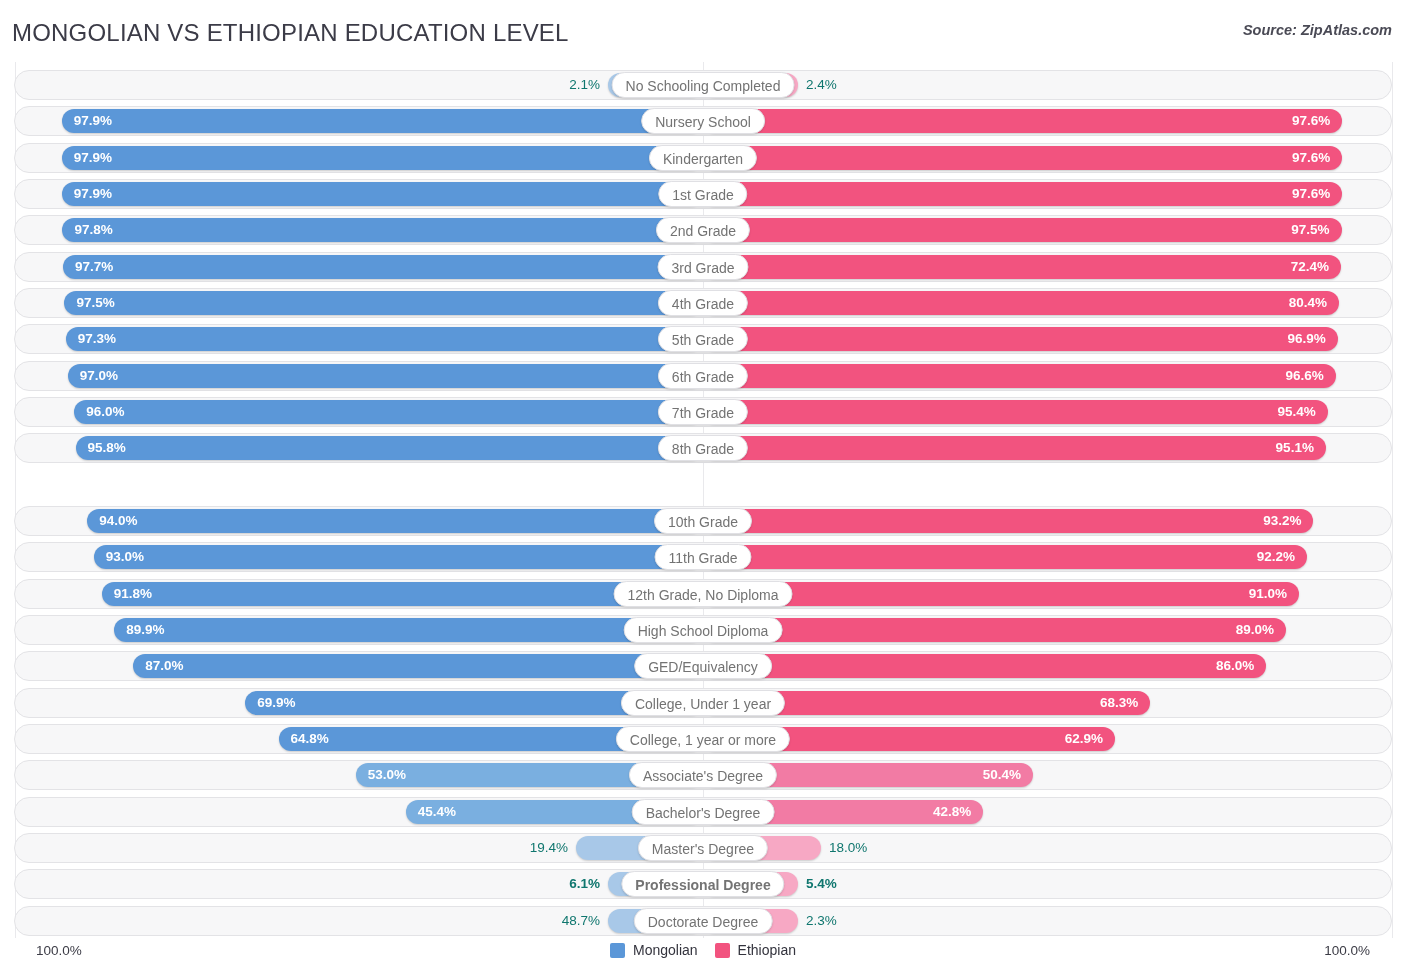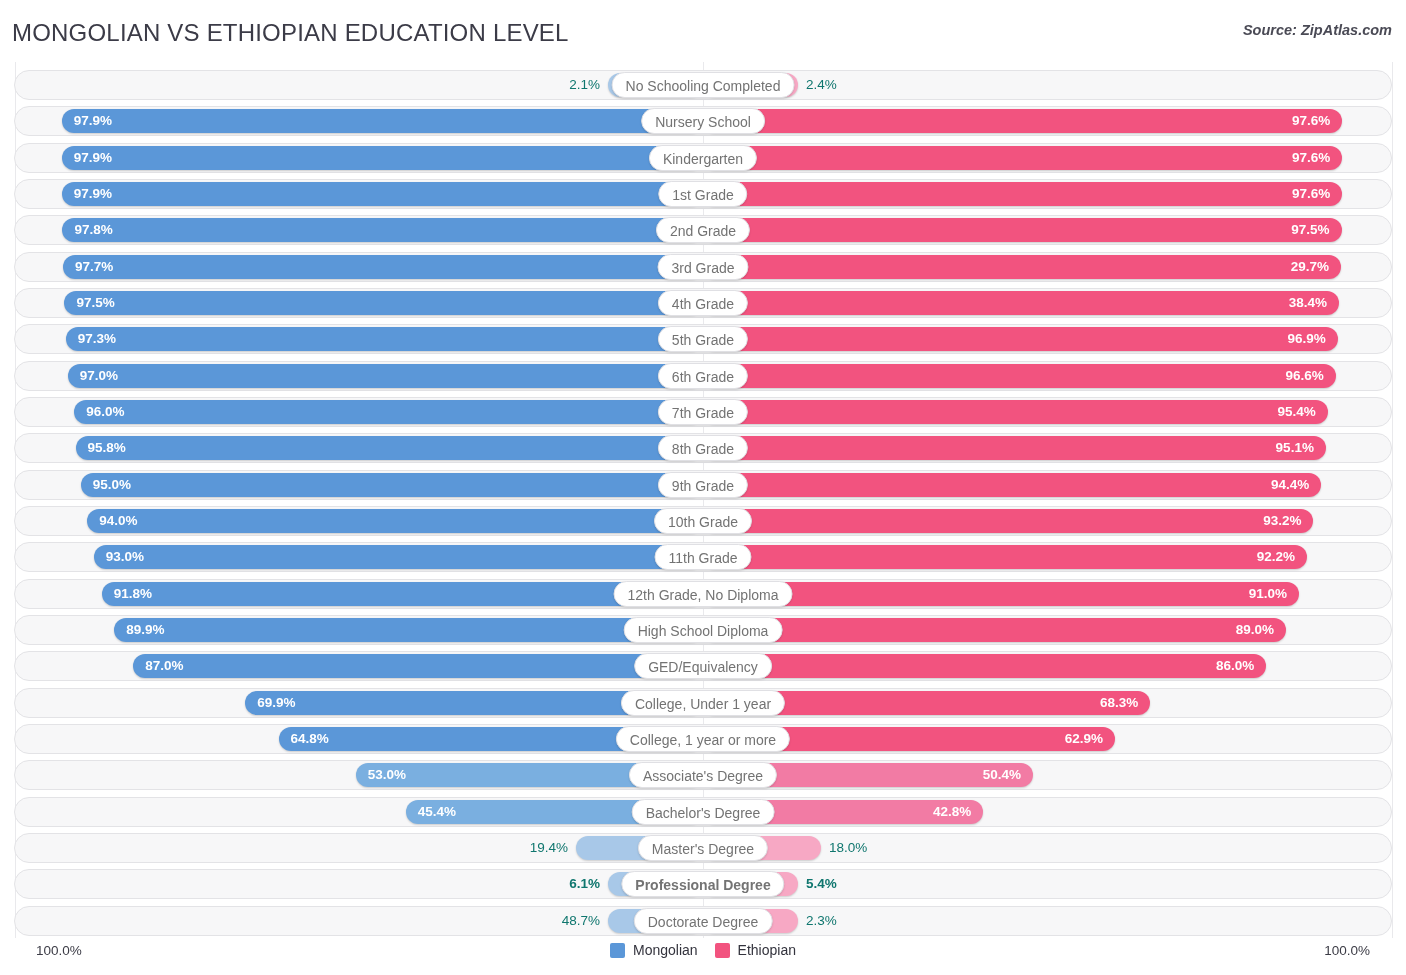--- a/index.html
+++ b/index.html
@@ -155,29 +155,29 @@
         <div class="val inside" style="left: 60.41px;">97.8%</div>
         <div class="bar right" style="width: 638.625px; background: rgb(242, 83, 127);"></div>
         <div class="val inside" style="left: 1265.62px; width: 50px; text-align: right;">97.5%</div>
         <div class="pill">2nd Grade</div>
       </div>
       <div class="row" style="top: 189.65px;">
         <div class="track"></div>
         <div class="bar left" style="width: 639.935px; background: rgb(91, 151, 216);"></div>
         <div class="val inside" style="left: 61.065px;">97.7%</div>
         <div class="bar right" style="width: 637.97px; background: rgb(242, 83, 127);"></div>
-        <div class="val inside" style="left: 1264.97px; width: 50px; text-align: right;">29.7%</div>
+        <div class="val inside" style="left: 1264.97px; width: 50px; text-align: right;">72.4%</div>
         <div class="pill">3rd Grade</div>
       </div>
       <div class="row" style="top: 225.98px;">
         <div class="track"></div>
         <div class="bar left" style="width: 638.625px; background: rgb(91, 151, 216);"></div>
         <div class="val inside" style="left: 62.375px;">97.5%</div>
         <div class="bar right" style="width: 636.005px; background: rgb(242, 83, 127);"></div>
-        <div class="val inside" style="left: 1263.01px; width: 50px; text-align: right;">38.4%</div>
+        <div class="val inside" style="left: 1263.01px; width: 50px; text-align: right;">80.4%</div>
         <div class="pill">4th Grade</div>
       </div>
       <div class="row" style="top: 262.31px;">
         <div class="track"></div>
         <div class="bar left" style="width: 637.315px; background: rgb(91, 151, 216);"></div>
         <div class="val inside" style="left: 63.685px;">97.3%</div>
         <div class="bar right" style="width: 634.695px; background: rgb(242, 83, 127);"></div>
         <div class="val inside" style="left: 1261.69px; width: 50px; text-align: right;">96.9%</div>
         <div class="pill">5th Grade</div>
       </div>
@@ -197,28 +197,20 @@
         <div class="val inside" style="left: 1251.87px; width: 50px; text-align: right;">95.4%</div>
         <div class="pill">7th Grade</div>
       </div>
       <div class="row" style="top: 371.3px;">
         <div class="track"></div>
         <div class="bar left" style="width: 627.49px; background: rgb(91, 151, 216);"></div>
         <div class="val inside" style="left: 73.51px;">95.8%</div>
         <div class="bar right" style="width: 622.905px; background: rgb(242, 83, 127);"></div>
         <div class="val inside" style="left: 1249.9px; width: 50px; text-align: right;">95.1%</div>
         <div class="pill">8th Grade</div>
-      </div>
-      <div class="row" style="top: 407.63px;">
-        <div class="track"></div>
-        <div class="bar left" style="width: 622.25px; background: rgb(91, 151, 216);"></div>
-        <div class="val inside" style="left: 78.75px;">95.0%</div>
-        <div class="bar right" style="width: 618.32px; background: rgb(242, 83, 127);"></div>
-        <div class="val inside" style="left: 1245.32px; width: 50px; text-align: right;">94.4%</div>
-        <div class="pill">9th Grade</div>
       </div>
       <div class="row" style="top: 443.96px;">
         <div class="track"></div>
         <div class="bar left" style="width: 615.7px; background: rgb(91, 151, 216);"></div>
         <div class="val inside" style="left: 85.3px;">94.0%</div>
         <div class="bar right" style="width: 610.46px; background: rgb(242, 83, 127);"></div>
         <div class="val inside" style="left: 1237.46px; width: 50px; text-align: right;">93.2%</div>
         <div class="pill">10th Grade</div>
       </div>
       <div class="row" style="top: 480.29px;">

